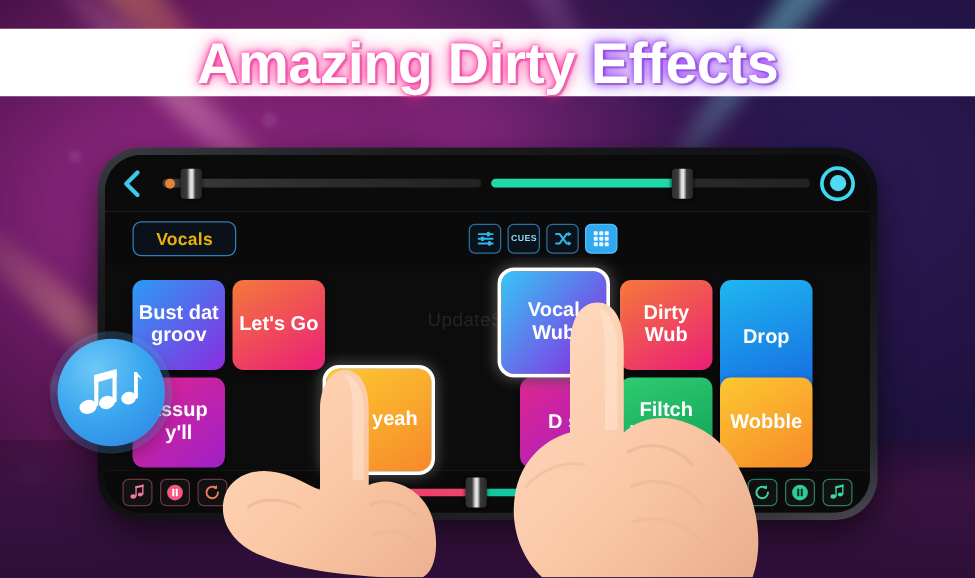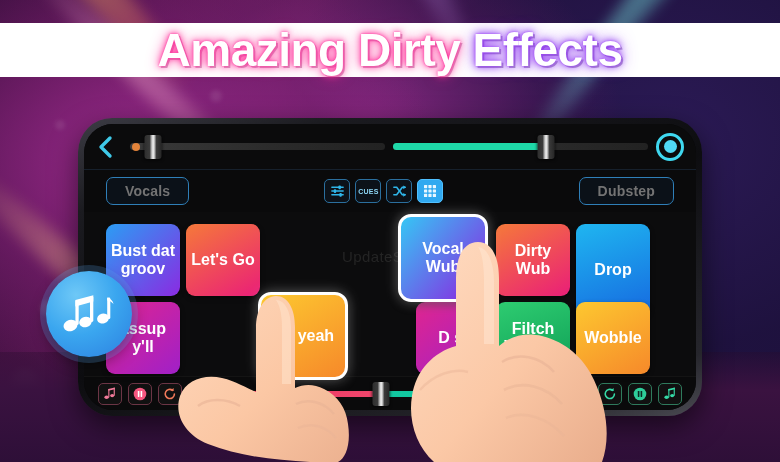--- a/index.html
+++ b/index.html
@@ -121,21 +121,21 @@
   }
   .rec-btn i { width:13px; height:13px; border-radius:50%; background:#4fd9f5; display:block; }
 
   
   .toolrow {
     height:42px; flex:none; display:flex; align-items:center;
     padding:0 22px; gap:6px; background:#0a0a0b;
   }
   .pill {
     border:1px solid #2f7fb8; border-radius:7px;
-    color:#737373; font-size:14px; font-weight:bold;
+    color:#eab308; font-size:14px; font-weight:bold;
     padding:5px 18px; background:#0b1118; cursor:pointer;
     letter-spacing:.2px;
   }
   .tool-group { display:flex; gap:5px; margin:0 auto; }
   .tbtn {
     width:26px; height:24px; border:1px solid #2b6f9e; border-radius:5px;
     background:#0c1219; display:flex; align-items:center; justify-content:center;
     cursor:pointer;
   }
   .tbtn.active { background:#31a9f0; border-color:#4fc0ff; }
@@ -288,21 +288,20 @@
               <rect x="1" y="5.4" width="3.2" height="3.2" rx=".6"></rect>
                 <rect x="5.4" y="5.4" width="3.2" height="3.2" rx=".6"></rect>
                 <rect x="9.8" y="5.4" width="3.2" height="3.2" rx=".6"></rect>
               <rect x="1" y="9.8" width="3.2" height="3.2" rx=".6"></rect>
                 <rect x="5.4" y="9.8" width="3.2" height="3.2" rx=".6"></rect>
                 <rect x="9.8" y="9.8" width="3.2" height="3.2" rx=".6"></rect>
             </g>
           </svg>
         </div>
       </div>
-      <div class="pill">Dubstep</div>
     </div>
 
     <div class="padarea">
       <div class="watermark">UpdateStar.com</div>
       <div class="padgrid">
 
         <div class="pad small" style="left:0px;top:8px;width:74px;height:72px;background:linear-gradient(135deg,#2b9df4,#8a2be2);">Bust dat groov</div>
         <div class="pad small" style="left:80px;top:8px;width:74px;height:72px;background:linear-gradient(150deg,#f5793a,#ea1e78);">Let's Go</div>
 
         <div class="pad small" style="left:0px;top:86px;width:74px;height:72px;background:linear-gradient(140deg,#e0258f,#a020c8);">assup y'll</div>

